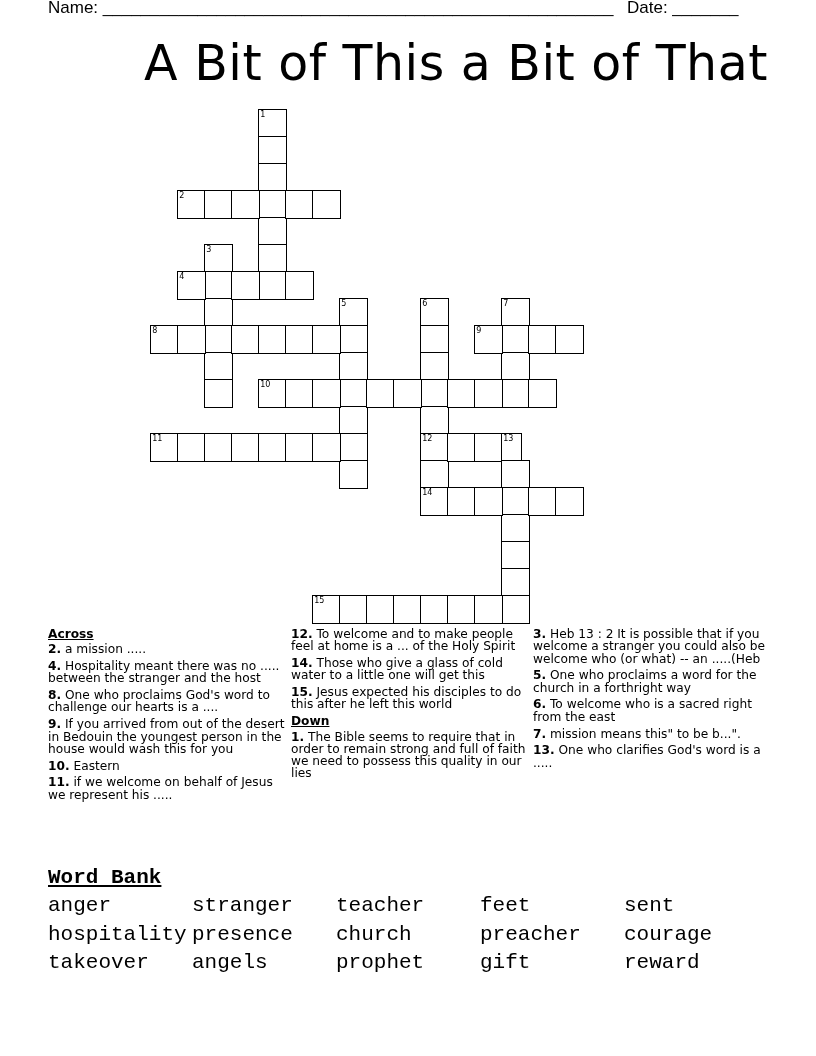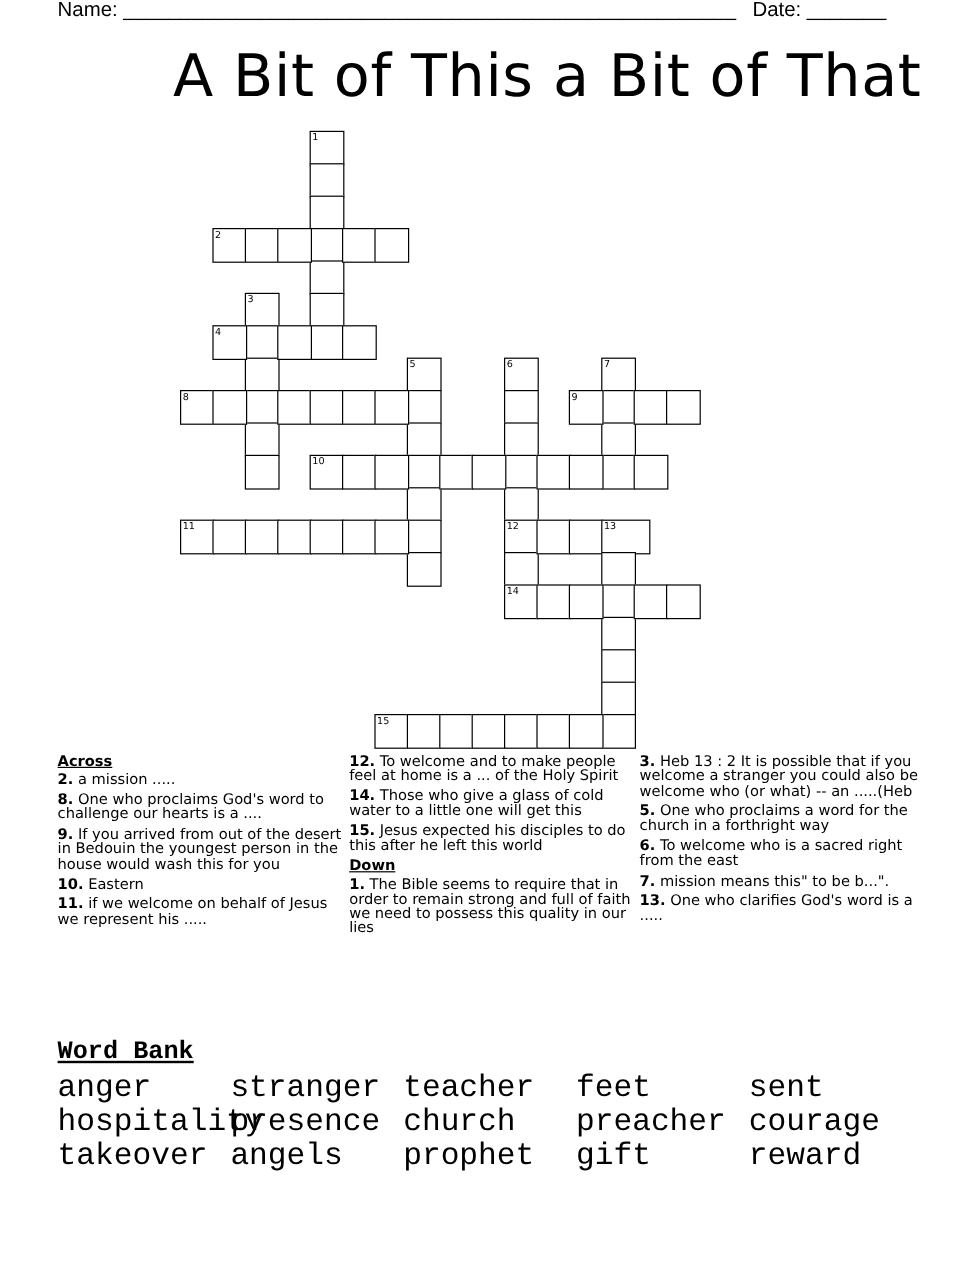--- a/index.html
+++ b/index.html
@@ -32,21 +32,21 @@
     .clues .col { position: absolute; top: 0; width: 238px; }
     .clue { margin-bottom: 4.5px; }
     .clue b { font-weight: bold; }
     .section-head { font-weight: bold; text-decoration: underline; margin-bottom: 3px; }
     .wordbank {
       position: absolute; left: 48px; top: 864px; font-family: Liberation Mono, monospace;
     }
     .wordbank .wb-title { font-size: 21px; font-weight: bold; text-decoration: underline; line-height: 28px; }
     .wordbank .wb-grid {
       display: grid; grid-template-columns: 144px 144px 144px 144px 144px;
-      font-size: 26px; line-height: 28.5px;
+      font-size: 21px; line-height: 28.5px;
     }
   </style>
 </head>
 <body>
 
 <div class="header-line">
   <span>Name: ______________________________________________________</span>
   <span class="date">Date: _______</span>
 </div>
 
@@ -138,21 +138,21 @@
       <span class="num">11</span>
     </div>
     <div class="cell" style="left: 178px; top: 434px; width: 28.5px; height: 28.5px;"></div>
     <div class="cell" style="left: 205px; top: 434px; width: 28.5px; height: 28.5px;"></div>
     <div class="cell" style="left: 232px; top: 434px; width: 28.5px; height: 28.5px;"></div>
     <div class="cell" style="left: 259px; top: 434px; width: 28.5px; height: 28.5px;"></div>
     <div class="cell" style="left: 286px; top: 434px; width: 28.5px; height: 28.5px;"></div>
     <div class="cell" style="left: 313px; top: 434px; width: 28.5px; height: 28.5px;"></div>
     <div class="cell" style="left: 448px; top: 434px; width: 28.5px; height: 28.5px;"></div>
     <div class="cell" style="left: 475px; top: 434px; width: 28.5px; height: 28.5px;"></div>
-    <div class="cell" style="left: 502px; top: 434px; width: 41px; height: 28.5px;">
+    <div class="cell" style="left: 502px; top: 434px; width: 21px; height: 28.5px;">
       <span class="num">13</span>
     </div>
     <div class="cell" style="left: 502px; top: 461px; width: 28.5px; height: 28.5px;"></div>
     <div class="cell" style="left: 502px; top: 488px; width: 28.5px; height: 28.5px;"></div>
     <div class="cell" style="left: 502px; top: 515px; width: 28.5px; height: 28.5px;"></div>
     <div class="cell" style="left: 502px; top: 542px; width: 28.5px; height: 28.5px;"></div>
     <div class="cell" style="left: 502px; top: 569px; width: 28.5px; height: 28.5px;"></div>
     <div class="cell" style="left: 502px; top: 596px; width: 28.5px; height: 28.5px;"></div>
     <div class="cell" style="left: 448px; top: 488px; width: 28.5px; height: 28.5px;"></div>
     <div class="cell" style="left: 475px; top: 488px; width: 28.5px; height: 28.5px;"></div>
@@ -166,20 +166,21 @@
     <div class="cell" style="left: 394px; top: 596px; width: 28.5px; height: 28.5px;"></div>
     <div class="cell" style="left: 421px; top: 596px; width: 28.5px; height: 28.5px;"></div>
     <div class="cell" style="left: 448px; top: 596px; width: 28.5px; height: 28.5px;"></div>
     <div class="cell" style="left: 475px; top: 596px; width: 28.5px; height: 28.5px;"></div>
   </div>
 
 <div class="clues">
   <div class="col" style="left:48px;">
     <div class="section-head">Across</div>
     <div class="clue"><b>2.</b> <span>a mission .....</span></div>
+    <div class="clue"><b>4.</b> <span>Hospitality meant there was no ..... between the stranger and the host</span></div>
     <div class="clue"><b>8.</b> <span>One who proclaims God's word to challenge our hearts is a ....</span></div>
     <div class="clue"><b>9.</b> <span>If you arrived from out of the desert in Bedouin the youngest person in the house would wash this for you</span></div>
     <div class="clue"><b>10.</b> <span>Eastern</span></div>
     <div class="clue"><b>11.</b> <span>if we welcome on behalf of Jesus we represent his .....</span></div>
   </div>
   <div class="col" style="left:291px;">
     <div class="clue"><b>12.</b> <span>To welcome and to make people feel at home is a ... of the Holy Spirit</span></div>
     <div class="clue"><b>14.</b> <span>Those who give a glass of cold water to a little one will get this</span></div>
     <div class="clue"><b>15.</b> <span>Jesus expected his disciples to do this after he left this world</span></div>
     <div class="section-head">Down</div>

